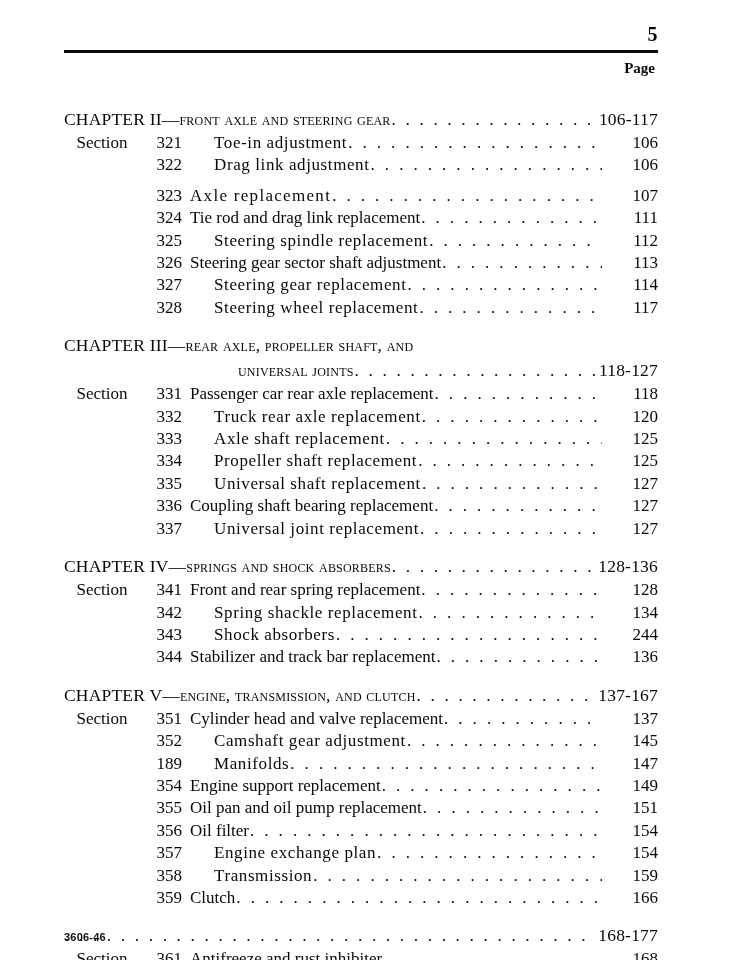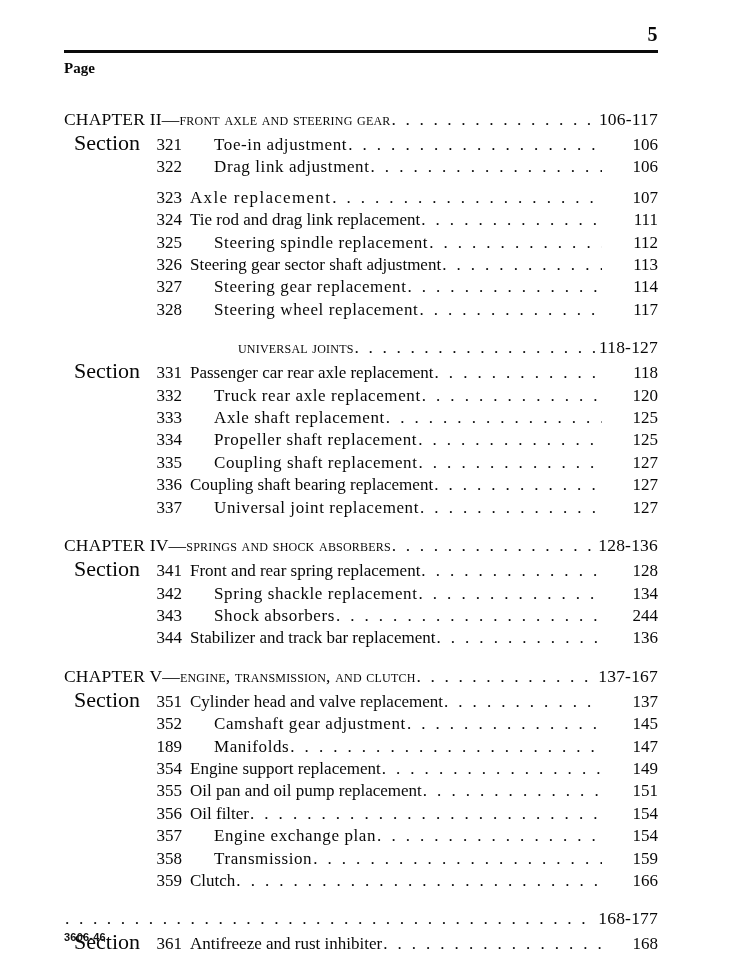--- a/index.html
+++ b/index.html
@@ -32,21 +32,21 @@
     letter-spacing: 0.5px;
   }
   .rule {
     margin-top: 4px;
     height: 3px;
     background: #0b0b0b;
     width: 100%;
   }
   .page-col-label {
     margin-top: 7px;
-    text-align: left;
+    text-align: right;
     font-size: 15px;
     font-weight: bold;
     line-height: 17px;
     padding-right: 3px;
   }
 
   
   .toc {
     position: absolute;
     left: 64px;
@@ -95,22 +95,22 @@
   
   .sec-row {
     display: flex;
     align-items: baseline;
     font-size: 17px;
     line-height: 22.4px;
     white-space: nowrap;
   }
   .sec-label {
     flex: 0 0 76px;
-    text-align: right;
-    font-size: 22px;
+    text-align: center;
+    font-size: 17px;
   }
   .sec-num {
     flex: 0 0 42px;
     text-align: right;
     font-size: 17px;
   }
   .sec-title {
     flex: 0 0 auto;
     padding-left: 8px;
     font-size: 17px;
@@ -214,20 +214,23 @@
         </div>
         <div class="sec-row">
           <span class="sec-label"></span>
           <span class="sec-num">328</span>
           <span class="sec-title sp1">Steering wheel replacement</span>
           <span class="sec-leader">. . . . . . . . . . . . . . . . . . . . . . . . . . . . . . . . . . . . . . . . . . . . . . . . . . . . . . . . . . . . . . .</span>
           <span class="sec-page">117</span>
         </div>
       </div>
       <div class="chapter-block">
+        <div class="chap-line">
+          <span class="chap-title"><span class="caps-word">CHAPTER III—</span>rear axle, propeller shaft, and</span>
+        </div>
         <div class="chap-line cont">
           <span class="chap-title">universal joints</span>
           <span class="chap-leader">. . . . . . . . . . . . . . . . . . . . . . . . . . . . . . . . . . . . . . . . . . . . . . . . . . . . . . . . . . . . . . .</span>
           <span class="chap-range">118-127</span>
         </div>
         <div class="sec-row">
           <span class="sec-label">Section</span>
           <span class="sec-num">331</span>
           <span class="sec-title ">Passenger car rear axle replacement</span>
           <span class="sec-leader">. . . . . . . . . . . . . . . . . . . . . . . . . . . . . . . . . . . . . . . . . . . . . . . . . . . . . . . . . . . . . . .</span>
@@ -250,21 +253,21 @@
         <div class="sec-row">
           <span class="sec-label"></span>
           <span class="sec-num">334</span>
           <span class="sec-title sp1">Propeller shaft replacement</span>
           <span class="sec-leader">. . . . . . . . . . . . . . . . . . . . . . . . . . . . . . . . . . . . . . . . . . . . . . . . . . . . . . . . . . . . . . .</span>
           <span class="sec-page">125</span>
         </div>
         <div class="sec-row">
           <span class="sec-label"></span>
           <span class="sec-num">335</span>
-          <span class="sec-title sp1">Coupling shaft replacement</span>
+          <span class="sec-title sp1">Universal shaft replacement</span>
           <span class="sec-leader">. . . . . . . . . . . . . . . . . . . . . . . . . . . . . . . . . . . . . . . . . . . . . . . . . . . . . . . . . . . . . . .</span>
           <span class="sec-page">127</span>
         </div>
         <div class="sec-row">
           <span class="sec-label"></span>
           <span class="sec-num">336</span>
           <span class="sec-title ">Coupling shaft bearing replacement</span>
           <span class="sec-leader">. . . . . . . . . . . . . . . . . . . . . . . . . . . . . . . . . . . . . . . . . . . . . . . . . . . . . . . . . . . . . . .</span>
           <span class="sec-page">127</span>
         </div>

